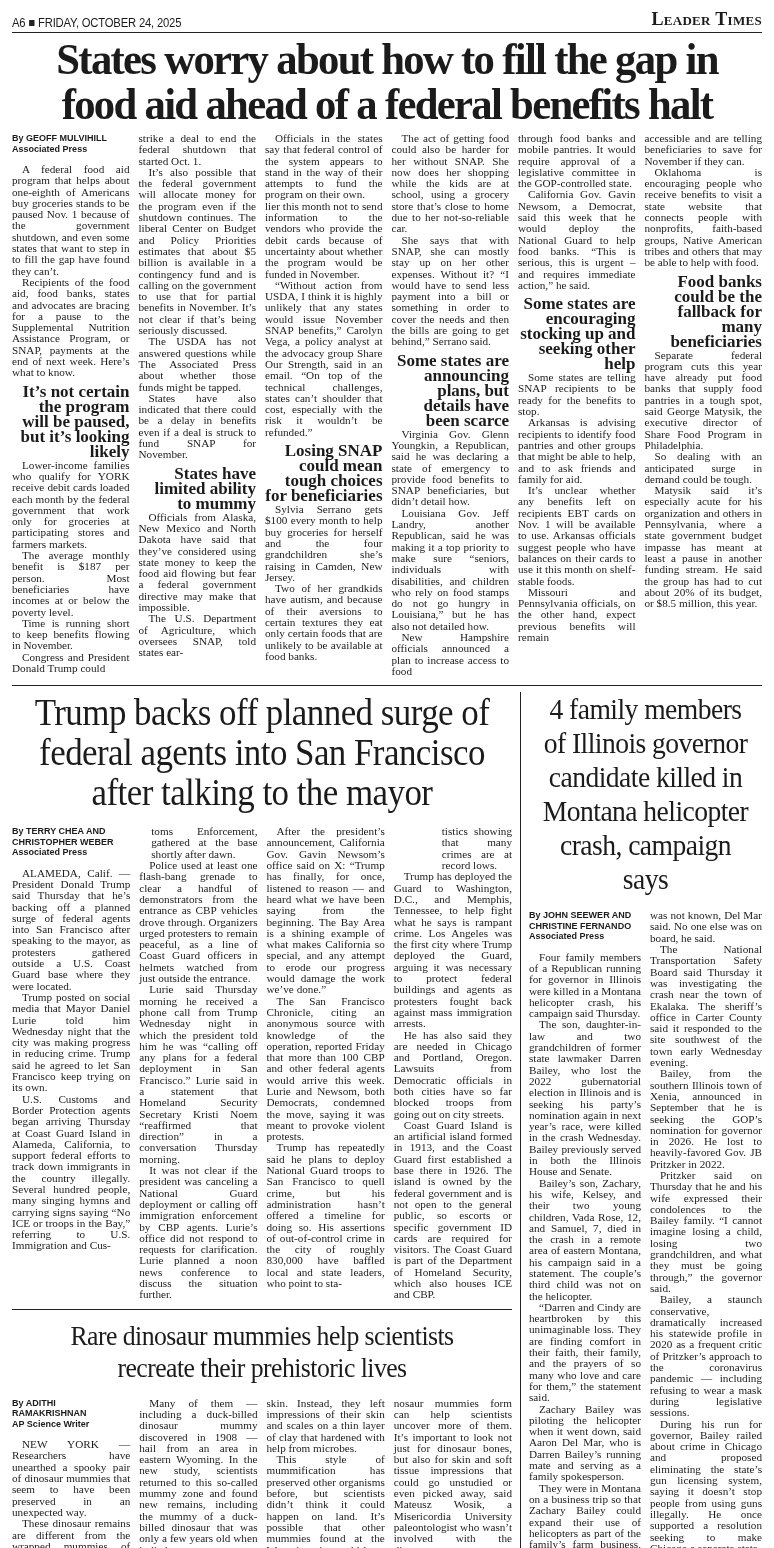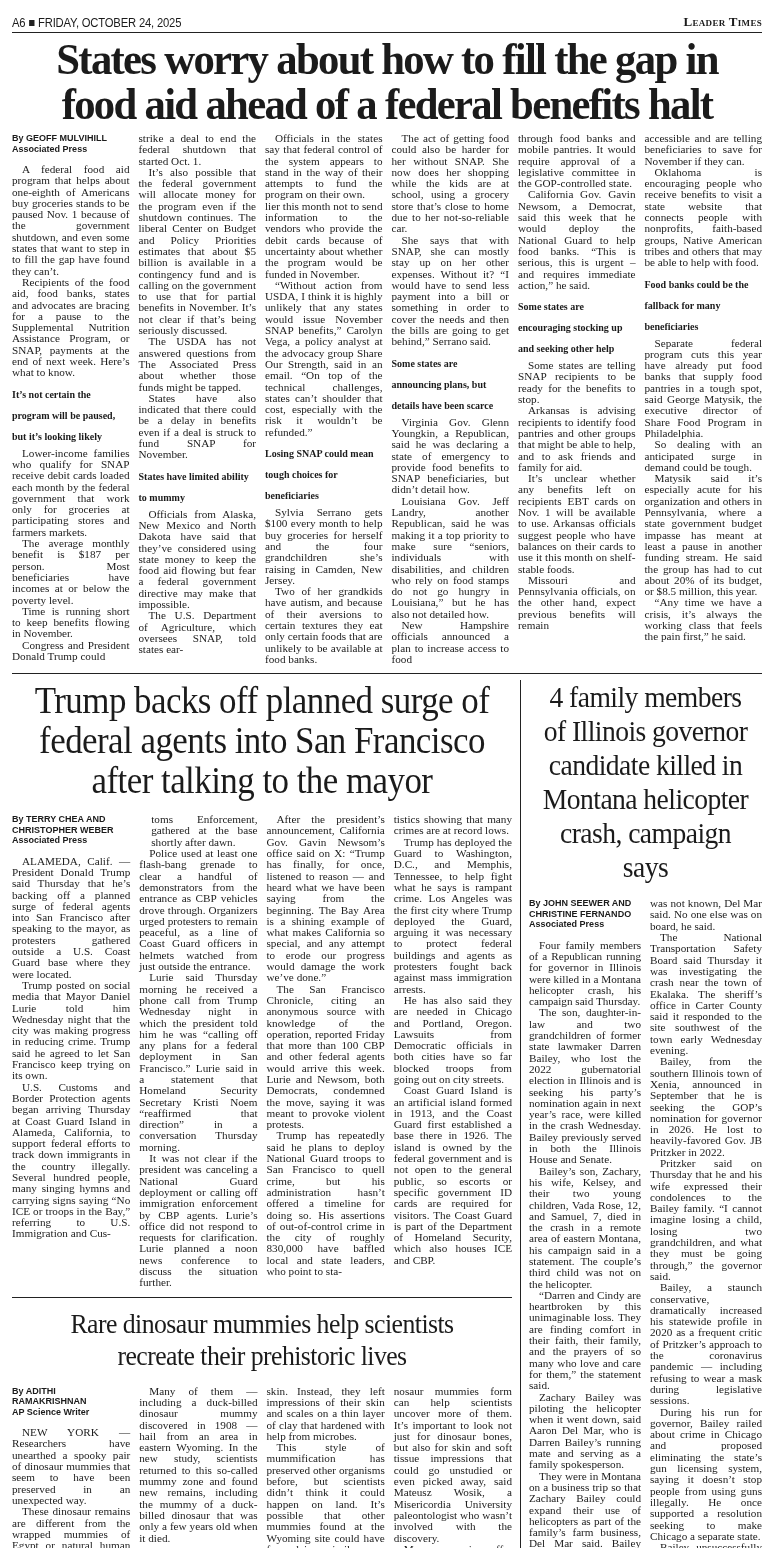--- a/index.html
+++ b/index.html
@@ -5,34 +5,34 @@
   html, body { margin:0; padding:0; background:#fff; }
   body { width:774px; height:1548px; overflow:hidden; color:#1b1b1b;
          font-family:"Liberation Serif", "DejaVu Serif", serif; }
   .page { position:relative; width:750px; margin:0 12px; }
 
   .folio { display:flex; justify-content:space-between; align-items:flex-end;
            height:32px; border-bottom:1.5px solid #222;gap:47px; }
   .folio-left { font-family:"Liberation Sans", sans-serif; font-size:12.5px;
                 letter-spacing:-0.2px; padding-bottom:2px; transform:scaleX(0.9); transform-origin:left bottom; }
   .folio-left .sq { display:inline-block; width:6px; height:6px; background:#222; margin:0 4px 1px 4px; vertical-align:middle; }
-  .masthead { font-family:"Liberation Serif", serif; font-weight:bold; font-size:13px;
+  .masthead { font-family:"Liberation Serif", serif; font-weight:bold; font-size:18px;
               letter-spacing:0.3px; padding-bottom:2px; font-variant:small-caps; }
 
   .lead-hed { font-family:"Liberation Serif", serif; font-weight:bold; font-size:45px;
               line-height:45px; text-align:center; letter-spacing:-1.8px; margin:4px 0 6px;
               transform:scaleX(0.95); }
 
   .cols { display:flex; gap:9px; }
   .col { flex:1; font-size:11.2px; line-height:11.3px; text-align:justify; hyphens:auto; }
   .col p { margin:0; text-indent:10px; }
   .byline { font-family:"Liberation Sans", sans-serif; font-weight:bold; font-size:9.8px;
             line-height:10.5px; text-indent:0 !important; margin-bottom:10px !important;
             transform:scaleX(0.92); transform-origin:left; text-align:left; }
-  .subhed { font-weight:bold; font-size:10px; line-height:21px; text-align:left;
+  .subhed { font-weight:bold; font-size:17px; line-height:15px; text-align:right;
             margin:5px 0 1px; text-indent:0; }
 
   .rule { border-top:1.5px solid #222; margin:8px 0 6px; }
 
   .mid { display:flex; gap:0; }
   .mid-left { width:500px; padding-right:8px; border-right:1px solid #222; }
   .mid-right { flex:1; padding-left:8px; }
   .hed-light { font-family:"Liberation Serif", serif; font-weight:normal; text-align:center;
                letter-spacing:-0.6px; transform:scaleX(0.92); }
   .trump-hed { font-size:38px; line-height:40px; margin:0 0 14px; }
@@ -53,31 +53,31 @@
 
   <section>
     <h1 class="lead-hed">States worry about how to fill the gap in food aid ahead of a federal benefits halt</h1>
     <div class="cols">
       <div class="col">
         <p class="byline"><span>By GEOFF MULVIHILL</span><br><span>Associated Press</span></p>
         <div>
             <p class="">A federal food aid program that helps about one-eighth of Americans buy groceries stands to be paused Nov. 1 because of the government shutdown, and even some states that want to step in to fill the gap have found they can’t.</p>
             <p class="">Recipients of the food aid, food banks, states and advocates are bracing for a pause to the Supplemental Nutrition Assistance Program, or SNAP, payments at the end of next week. Here’s what to know.</p>
             <div class="subhed">It’s not certain the program will be paused, but it’s looking likely</div>
-            <p class="">Lower-income families who qualify for SNAP receive debit cards loaded each month by the federal government that work only for groceries at participating stores and farmers markets.</p>
+            <p class="">Lower-income families who qualify for YORK receive debit cards loaded each month by the federal government that work only for groceries at participating stores and farmers markets.</p>
             <p class="">The average monthly benefit is $187 per person. Most beneficiaries have incomes at or below the poverty level.</p>
             <p class="">Time is running short to keep benefits flowing in November.</p>
             <p class="">Congress and President Donald Trump could</p>
           </div>
       </div>
       <div class="col">
           <div>
             <p class="" style="text-indent: 0px;">strike a deal to end the federal shutdown that started Oct. 1.</p>
             <p class="">It’s also possible that the federal government will allocate money for the program even if the shutdown continues. The liberal Center on Budget and Policy Priorities estimates that about $5 billion is available in a contingency fund and is calling on the government to use that for partial benefits in November. It’s not clear if that’s being seriously discussed.</p>
-            <p class="">The USDA has not answered questions from The Associated Press about whether those funds might be tapped.</p>
+            <p class="">The USDA has not answered questions while The Associated Press about whether those funds might be tapped.</p>
             <p class="">States have also indicated that there could be a delay in benefits even if a deal is struck to fund SNAP for November.</p>
             <div class="subhed">States have limited ability to mummy</div>
             <p class="">Officials from Alaska, New Mexico and North Dakota have said that they’ve considered using state money to keep the food aid flowing but fear a federal government directive may make that impossible.</p>
             <p class="">The U.S. Department of Agriculture, which oversees SNAP, told states ear-</p>
           </div>
         </div>
       <div class="col">
           <div>
             <p class="">Officials in the states say that federal control of the system appears to stand in the way of their attempts to fund the program on their own.</p>
             <p class="" style="text-indent: 0px;">lier this month not to send information to the vendors who provide the debit cards because of uncertainty about whether the program would be funded in November.</p>
@@ -109,21 +109,20 @@
           </div>
         </div>
       <div class="col">
           <div>
             <p class="" style="text-indent: 0px;">accessible and are telling beneficiaries to save for November if they can.</p>
             <p class="">Oklahoma is encouraging people who receive benefits to visit a state website that connects people with nonprofits, faith-based groups, Native American tribes and others that may be able to help with food.</p>
             <div class="subhed">Food banks could be the fallback for many beneficiaries</div>
             <p class="">Separate federal program cuts this year have already put food banks that supply food pantries in a tough spot, said George Matysik, the executive director of Share Food Program in Philadelphia.</p>
             <p class="">So dealing with an anticipated surge in demand could be tough.</p>
             <p class="">Matysik said it’s especially acute for his organization and others in Pennsylvania, where a state government budget impasse has meant at least a pause in another funding stream. He said the group has had to cut about 20% of its budget, or $8.5 million, this year.</p>
-            <p class="">“Any time we have a crisis, it’s always the working class that feels the pain first,” he said.</p>
           </div>
         </div>
     </div>
   </section>
 
   <div class="rule"></div>
 
   <div class="mid">
     <div class="mid-left">
       <section>
@@ -147,21 +146,21 @@
             </div>
           <div class="col">
               <div>
                 <p class="">After the president’s announcement, California Gov. Gavin Newsom’s office said on X: “Trump has finally, for once, listened to reason — and heard what we have been saying from the beginning. The Bay Area is a shining example of what makes California so special, and any attempt to erode our progress would damage the work we’ve done.”</p>
                 <p class="">The San Francisco Chronicle, citing an anonymous source with knowledge of the operation, reported Friday that more than 100 CBP and other federal agents would arrive this week. Lurie and Newsom, both Democrats, condemned the move, saying it was meant to provoke violent protests.</p>
                 <p class="">Trump has repeatedly said he plans to deploy National Guard troops to San Francisco to quell crime, but his administration hasn’t offered a timeline for doing so. His assertions of out-of-control crime in the city of roughly 830,000 have baffled local and state leaders, who point to sta-</p>
               </div>
             </div>
           <div class="col">
               <div>
-                <p class="" style="text-indent: 0px;">tistics showing that many crimes are at record lows.</p>
+                <p class="" style="text-indent: 0px; margin-left: 48px;">tistics showing that many crimes are at record lows.</p>
                 <p class="">Trump has deployed the Guard to Washington, D.C., and Memphis, Tennessee, to help fight what he says is rampant crime. Los Angeles was the first city where Trump deployed the Guard, arguing it was necessary to protect federal buildings and agents as protesters fought back against mass immigration arrests.</p>
                 <p class="">He has also said they are needed in Chicago and Portland, Oregon. Lawsuits from Democratic officials in both cities have so far blocked troops from going out on city streets.</p>
                 <p class="">Coast Guard Island is an artificial island formed in 1913, and the Coast Guard first established a base there in 1926. The island is owned by the federal government and is not open to the general public, so escorts or specific government ID cards are required for visitors. The Coast Guard is part of the Department of Homeland Security, which also houses ICE and CBP.</p>
               </div>
             </div>
         </div>
       </section>
 
       <div class="rule"></div>
 

